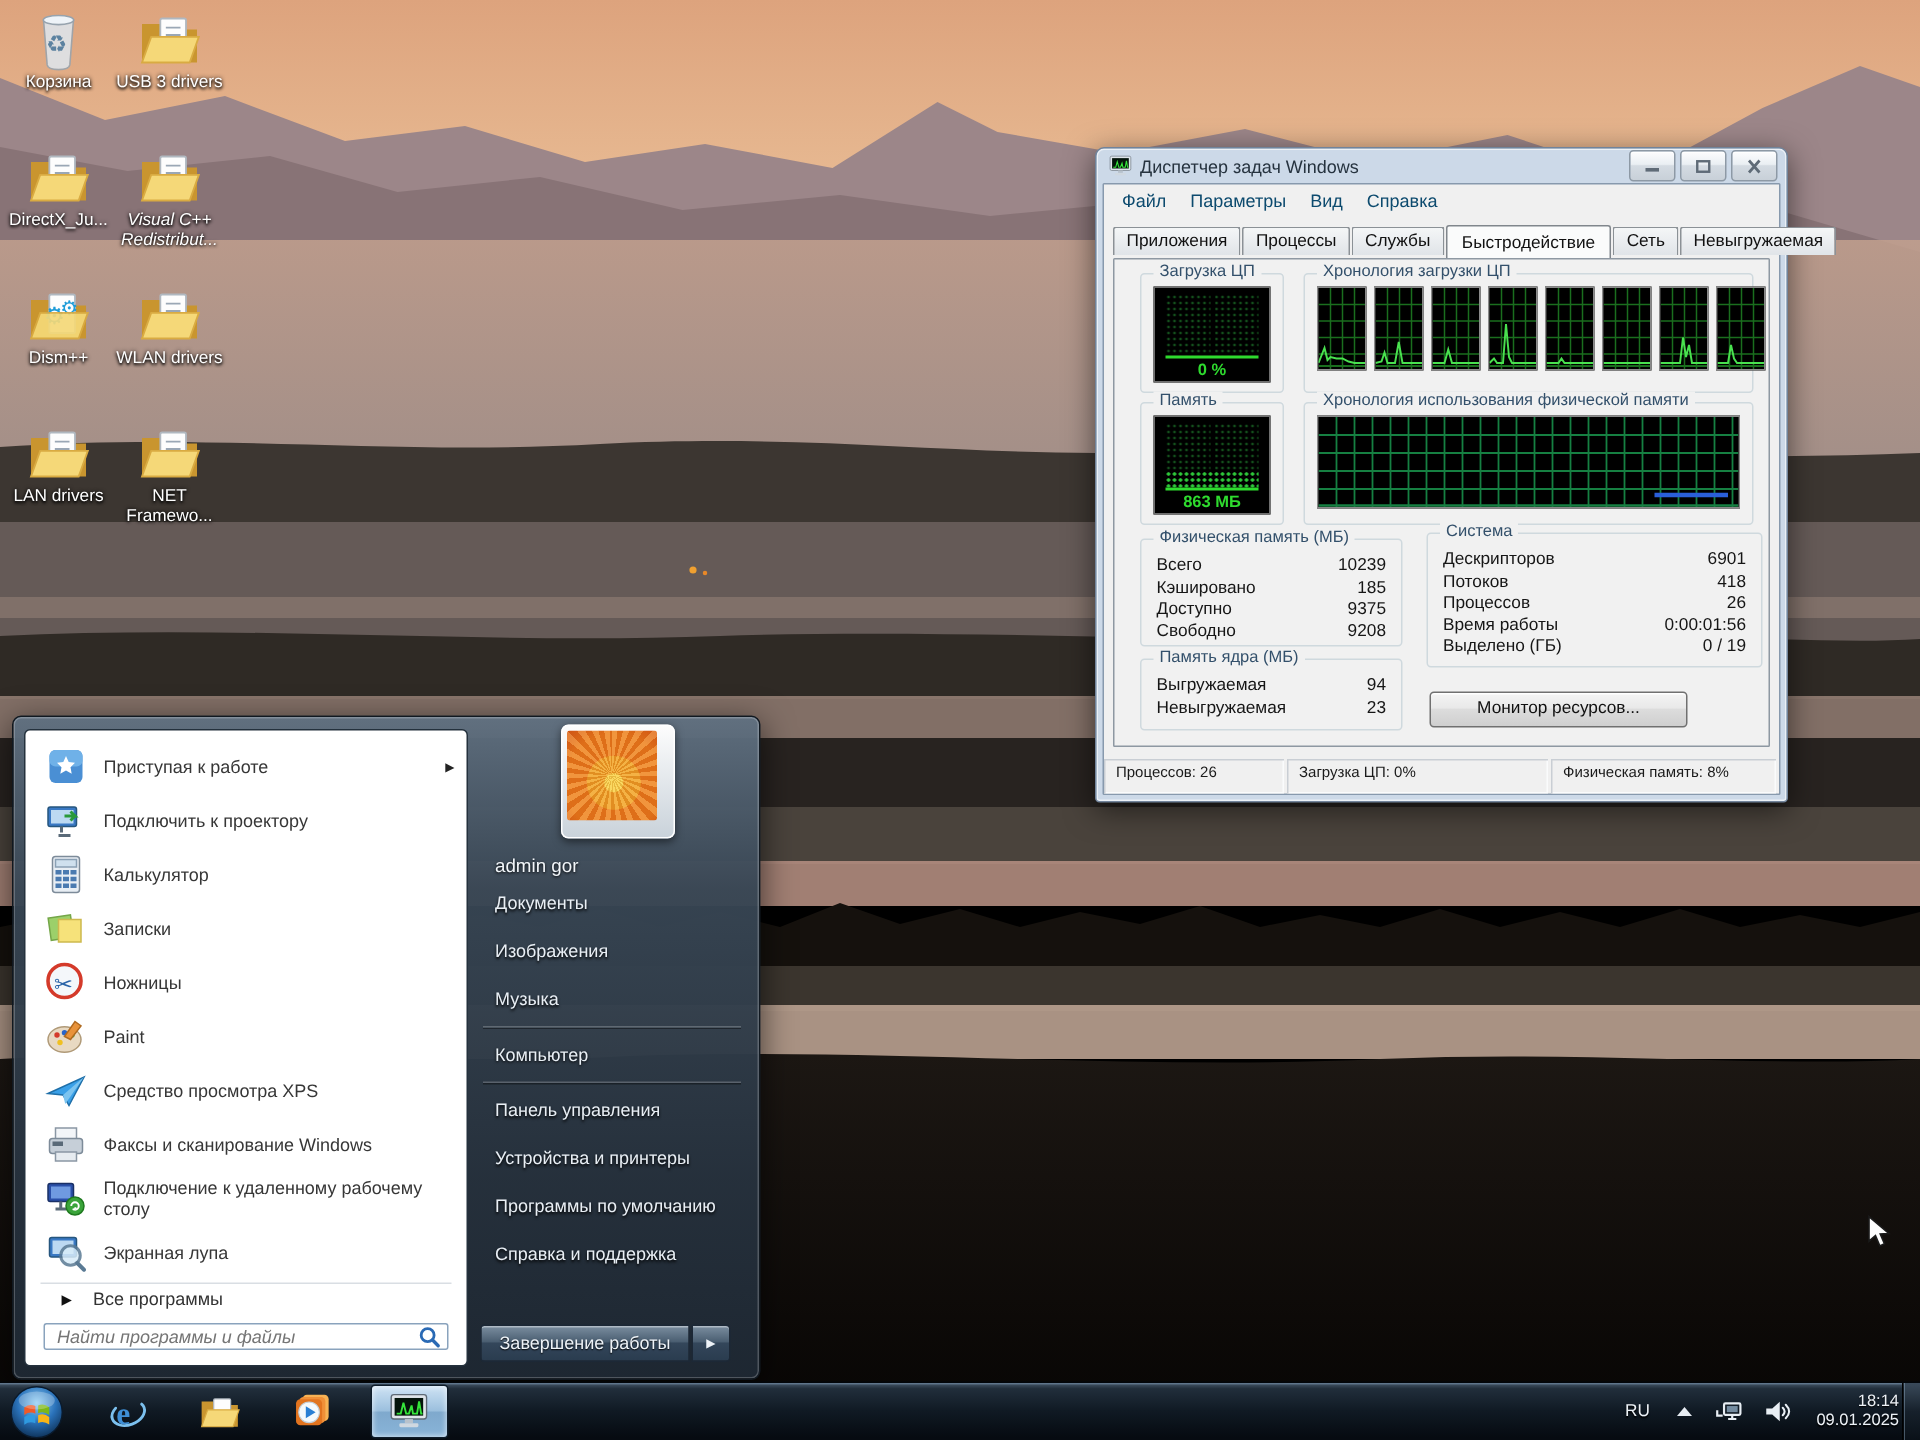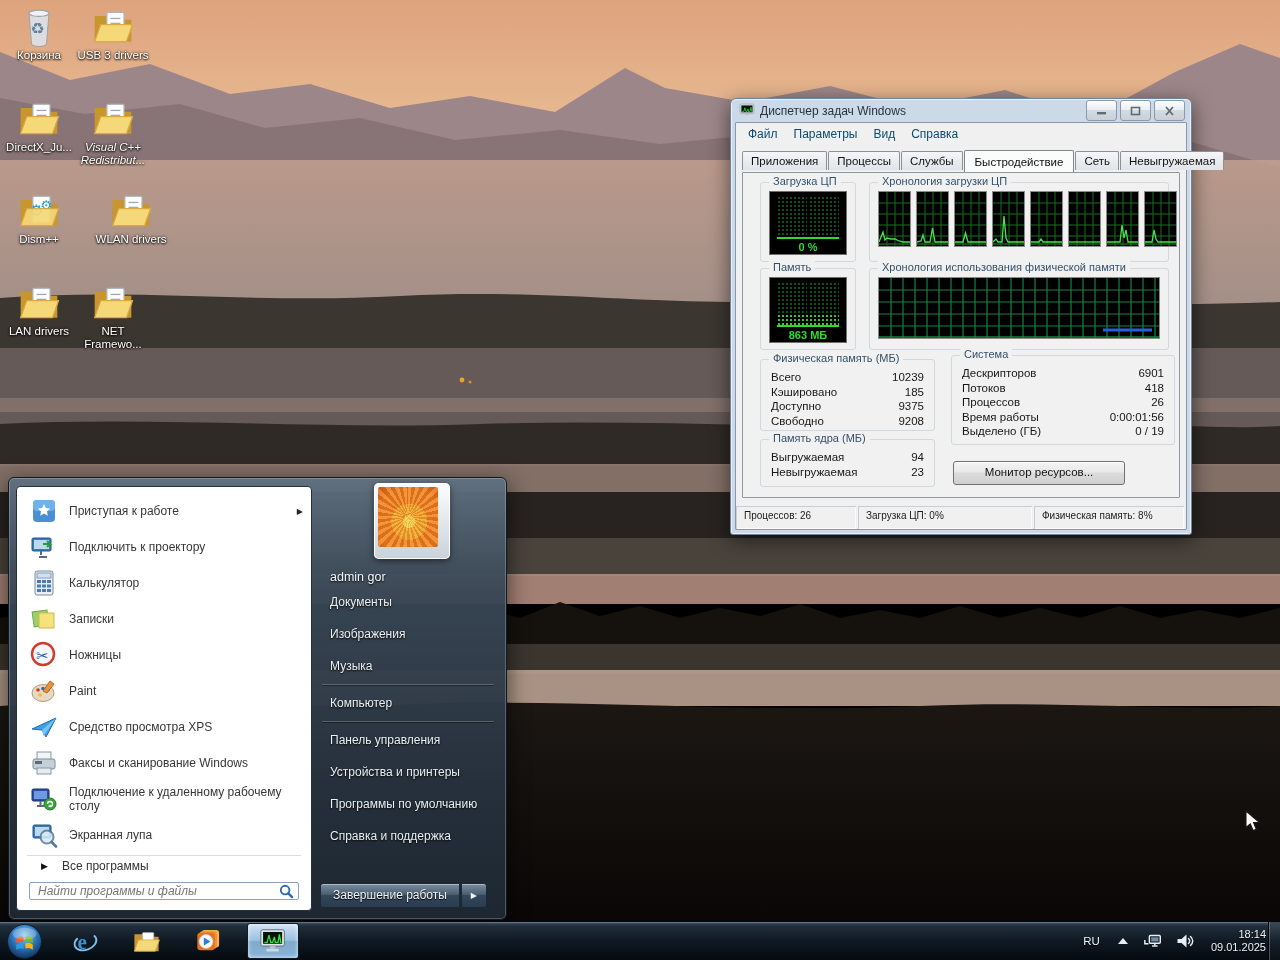--- a/index.html
+++ b/index.html
@@ -246,21 +246,21 @@
     <div class="dicon" style="left: 1px; top: 190px;">
       <div class="dicon-img"><svg viewBox="0 0 36 34">
           <path d="M3,8 h12 l2,3 h16 v18 H3 z" fill="#c9952f"></path>
           <rect x="13" y="5" width="14" height="21" rx="1" fill="#fdfdfd" stroke="#b0b8c0"></rect>
           <text x="10" y="21" font-size="13" fill="#1e9cd8">⚙</text>
           <text x="19" y="16" font-size="11" fill="#1e9cd8">⚙</text>
           <path d="M3,29 L8,15 h26 l-5,14 z" fill="#f5d878" stroke="#d9ab42" stroke-width="1" opacity="0.92"></path>
         </svg></div>
       <div class="dicon-label">Dism++</div>
     </div>
-    <div class="dicon" style="left: 93px; top: 190px;">
+    <div class="dicon" style="left: 75px; top: 190px;">
       <div class="dicon-img"><svg viewBox="0 0 36 34">
           <path d="M3,8 h12 l2,3 h16 v18 H3 z" fill="#c9952f"></path>
           <rect x="13" y="5" width="14" height="21" rx="1" fill="#fdfdfd" stroke="#b0b8c0"></rect>
           <g stroke="#9aa7b5" stroke-width="1">
             <line x1="16" y1="10" x2="24" y2="10"></line>
             <line x1="16" y1="14" x2="24" y2="14"></line>
             <line x1="16" y1="18" x2="24" y2="18"></line>
           </g>
           <path d="M3,29 L8,15 h26 l-5,14 z" fill="#f5d878" stroke="#d9ab42" stroke-width="1"></path>
         </svg></div>

